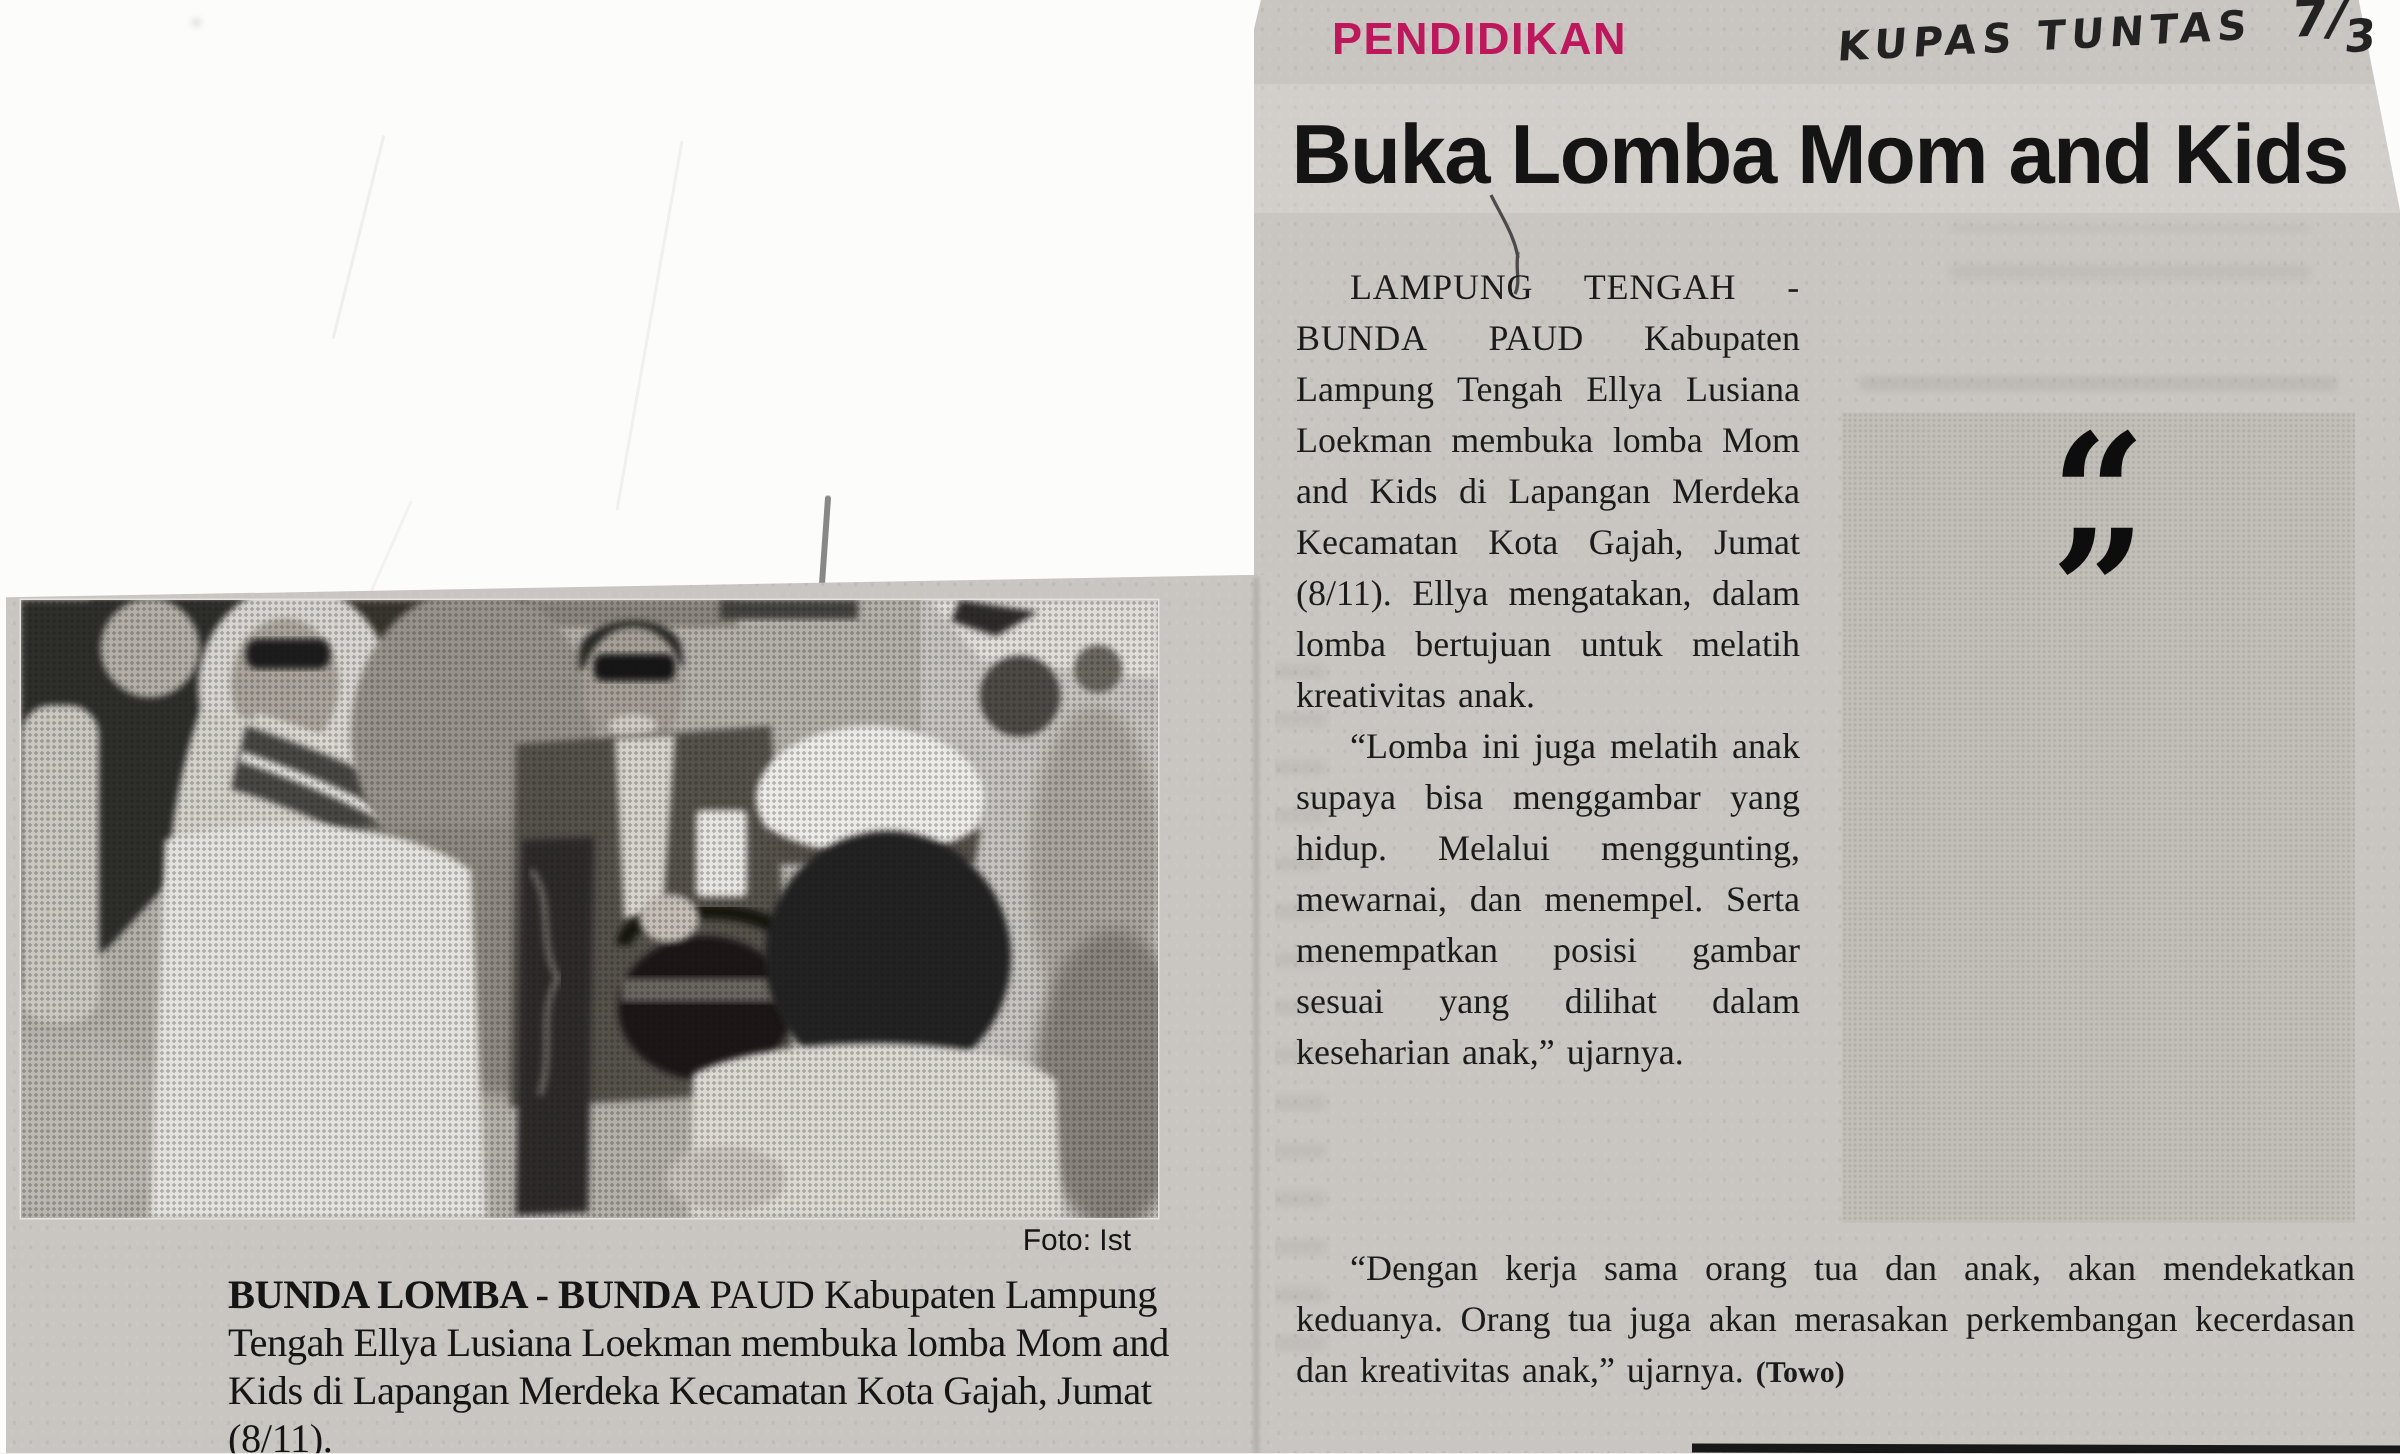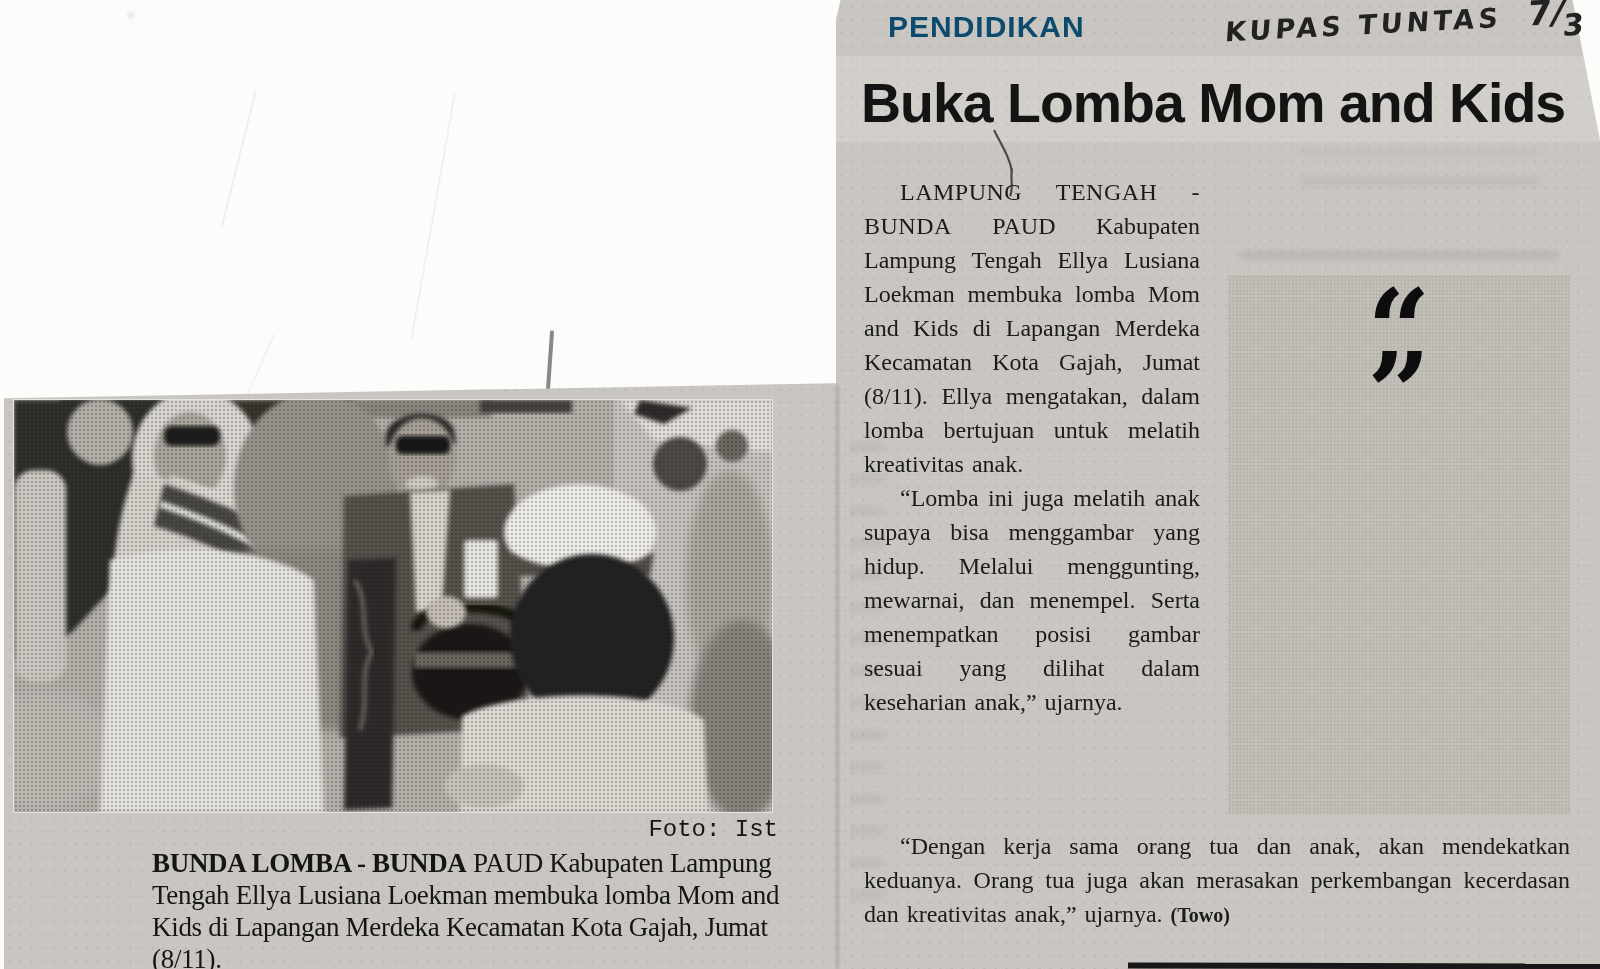--- a/index.html
+++ b/index.html
@@ -19,21 +19,21 @@
   #right-clip{left:836px;top:0;width:764px;height:969px;
               clip-path:polygon(0.6% 0,96.4% 0,100% 14.5%,100% 100%,0 100%,0 2%);}
   #right-clip .band{position:absolute;left:0;top:56px;width:100%;height:86px;background:rgba(255,255,255,.17);}
   #left-clip{left:4px;top:383px;width:846px;height:586px;
              clip-path:polygon(0 2.6%,100% 0,100% 100%,0 100%);}
   .seam{position:absolute;left:836px;top:385px;width:3px;height:584px;background:rgba(0,0,0,.14);filter:blur(1.5px);}
 
   .ghost{position:absolute;background:repeating-linear-gradient(0deg,rgba(45,45,45,.17) 0 9px,transparent 9px 32px);
          filter:blur(3px);opacity:.55;pointer-events:none;}
   #section-label{position:absolute;left:888px;top:10px;font-family:"Liberation Sans",sans-serif;
-                 font-weight:700;font-size:30px;letter-spacing:1px;color:#0c4a6e;}
+                 font-weight:700;font-size:30px;letter-spacing:1px;color:#be185d;}
   #handwritten{position:absolute;left:1225px;top:0px;font-family:"DejaVu Sans",sans-serif;
                font-weight:700;font-size:27px;letter-spacing:4px;color:#222;
                transform:rotate(-3deg) skewX(-7deg);}
   #handwritten .num{font-size:34px;letter-spacing:0;margin-left:26px;}
   #handwritten .slash{font-size:34px;letter-spacing:0;display:inline-block;transform:rotate(8deg);}
   #handwritten .den{font-size:30px;letter-spacing:0;display:inline-block;transform:translateY(12px);}
   #headline{position:absolute;left:861px;top:70px;width:720px;font-family:"Liberation Sans",sans-serif;
             font-weight:700;font-size:56px;letter-spacing:-1px;color:#141414;transform:scaleX(.99);transform-origin:left;}
 
   #article-body{position:absolute;left:864px;top:175px;width:706px;font-size:24px;line-height:34px;
@@ -54,22 +54,22 @@
   #pullquote .q.close{margin-top:6px;}
   #pullquote-text{display:block;white-space:pre-line;font-size:35px;line-height:47px;color:#141414;
                   margin-top:14px;}
 
   
   #photo-wrap{position:absolute;left:14px;top:400px;width:758px;height:412px;background:#b5b1ac;
               outline:1px solid rgba(255,255,255,.5);}
   #photo-wrap svg{display:block;}
   #halftone{position:absolute;inset:0;background-image:radial-gradient(rgba(20,20,20,.25) 1px,transparent 1.35px);
             background-size:4px 4px;pointer-events:none;}
-  #photo-credit{position:absolute;left:430px;top:816px;width:348px;text-align:right;
-                font-family:Liberation Mono, monospace;font-size:24px;color:#151515;}
+  #photo-credit{position:absolute;left:406px;top:816px;width:348px;text-align:right;
+                font-family:Liberation Sans, sans-serif;font-size:20px;color:#151515;}
   #photo-caption{position:absolute;left:152px;top:847px;width:632px;font-size:27px;line-height:32px;
                  letter-spacing:-.3px;color:#151515;}
   #photo-caption .lead{font-weight:700;}
 
   #ink-mark{position:absolute;left:988px;top:128px;}
   #bottom-strip{position:absolute;left:1128px;top:963px;width:472px;height:6px;background:#181818;transform:rotate(.15deg);}
 </style>
 </head>
 <body>
 

